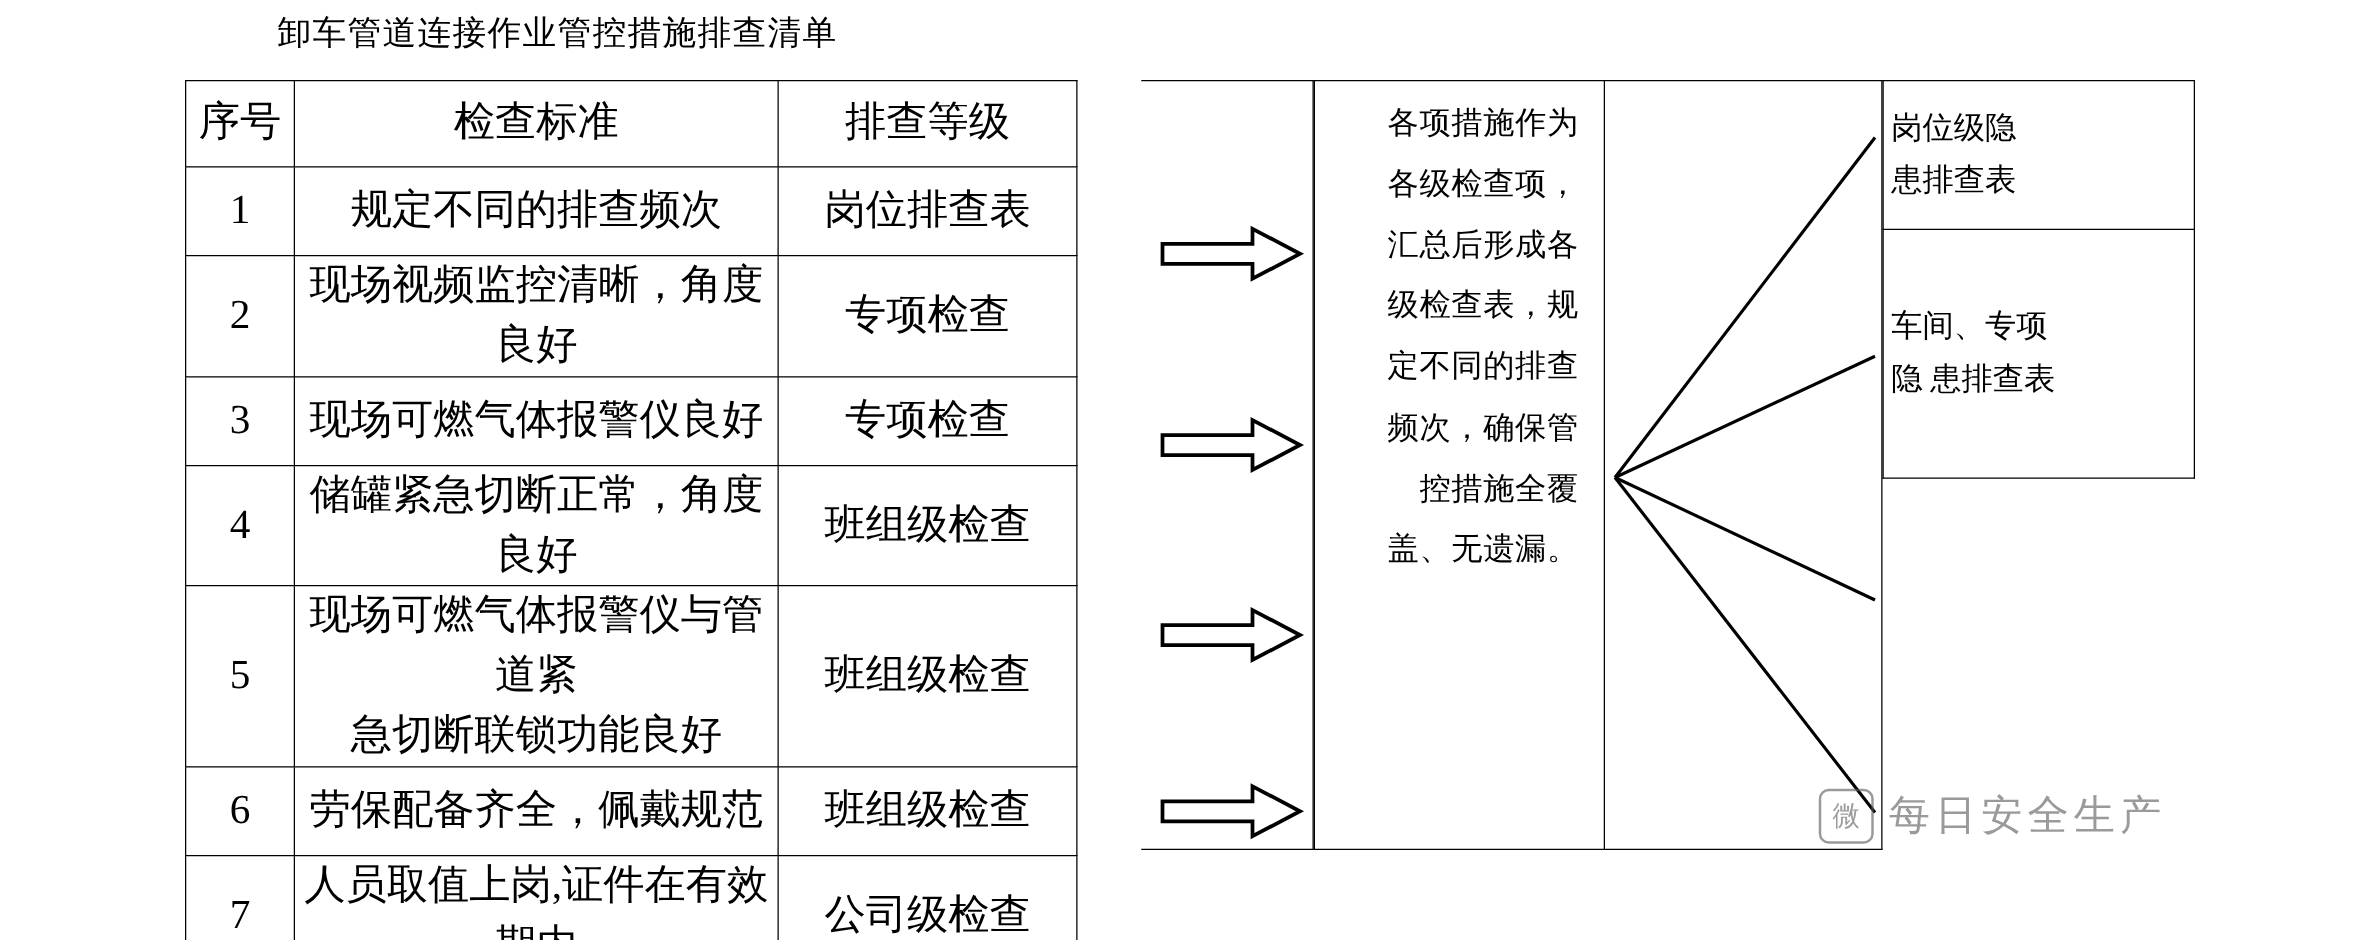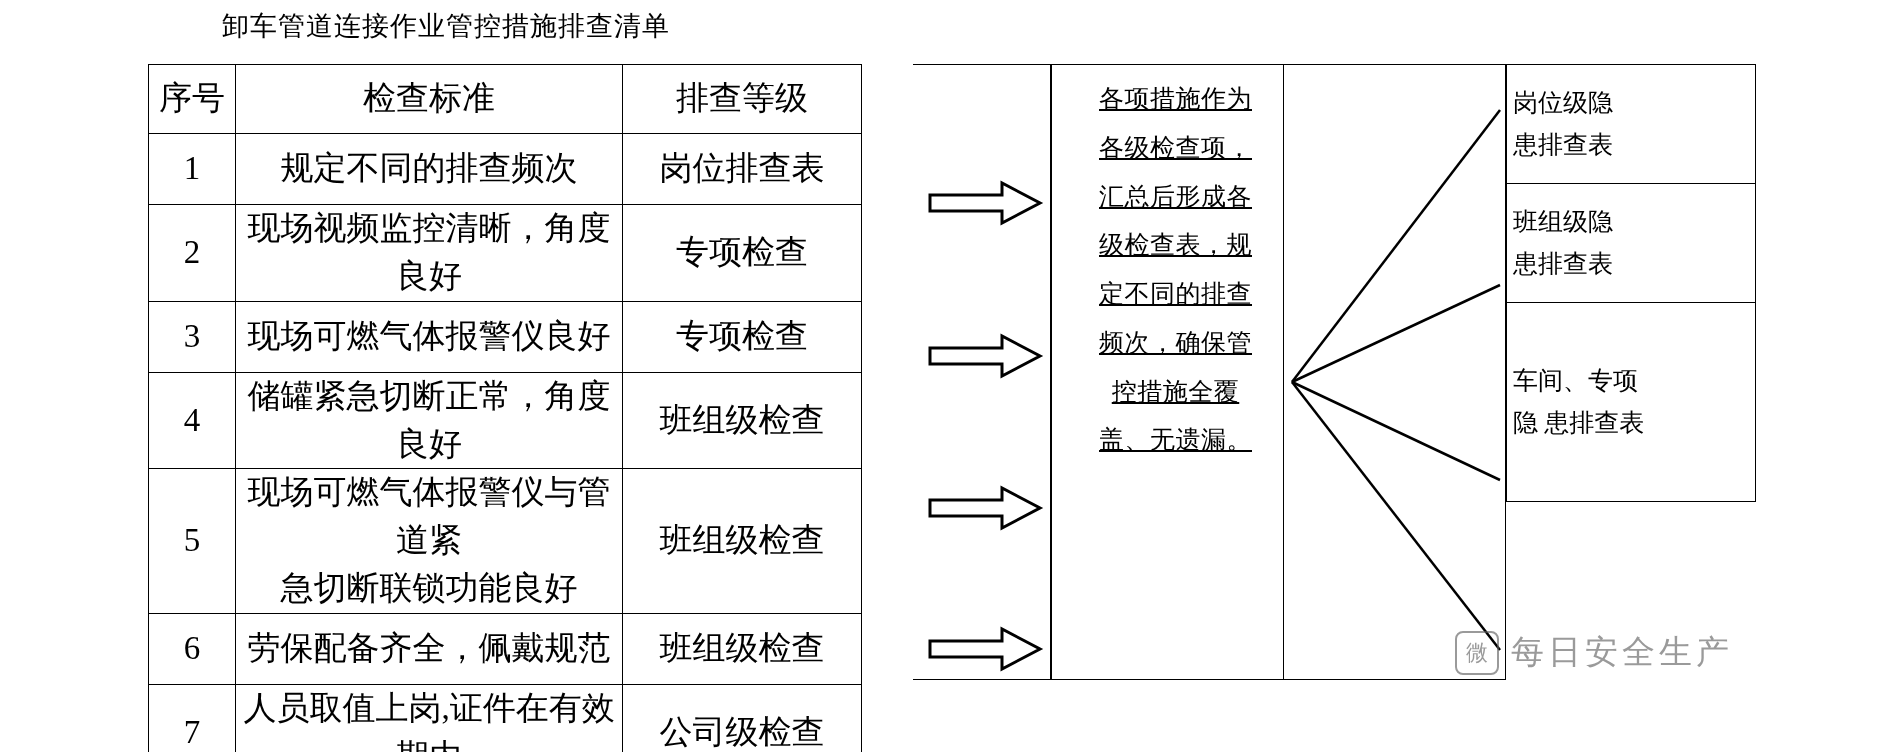--- a/index.html
+++ b/index.html
@@ -77,23 +77,22 @@
     position: absolute;
     left: 1051px;
     top: 64px;
     width: 233px;
     height: 616px;
     border: 1.5px solid #000;
     box-sizing: border-box;
     padding: 10px 20px 0 36px;
     font-size: 25px;
     line-height: 1.95;
-    text-align: center;
+    text-align: right;
     letter-spacing: 0.5px;
-    text-decoration: underline;
   }
 
   
   #spacer-box {
     position: absolute;
     left: 1284px;
     top: 64px;
     width: 222px;
     height: 616px;
     border: 1.5px solid #000;
@@ -218,26 +217,20 @@
 <div id="spacer-box"></div>
 
 <table id="outputs-table">
   <tbody>
     <tr class="o-1">
       <td>
         <div>岗位级隐</div>
         <div>患排查表</div>
       </td>
     </tr>
-    <tr class="o-2">
-      <td>
-        <div>班组级隐</div>
-        <div>患排查表</div>
-      </td>
-    </tr>
     <tr class="o-3">
       <td>
         <div>车间、专项</div>
         <div>隐  患排查表</div>
       </td>
     </tr>
   </tbody>
 </table>
 
 <svg id="diagram-overlay" viewBox="0 0 1894 752">

